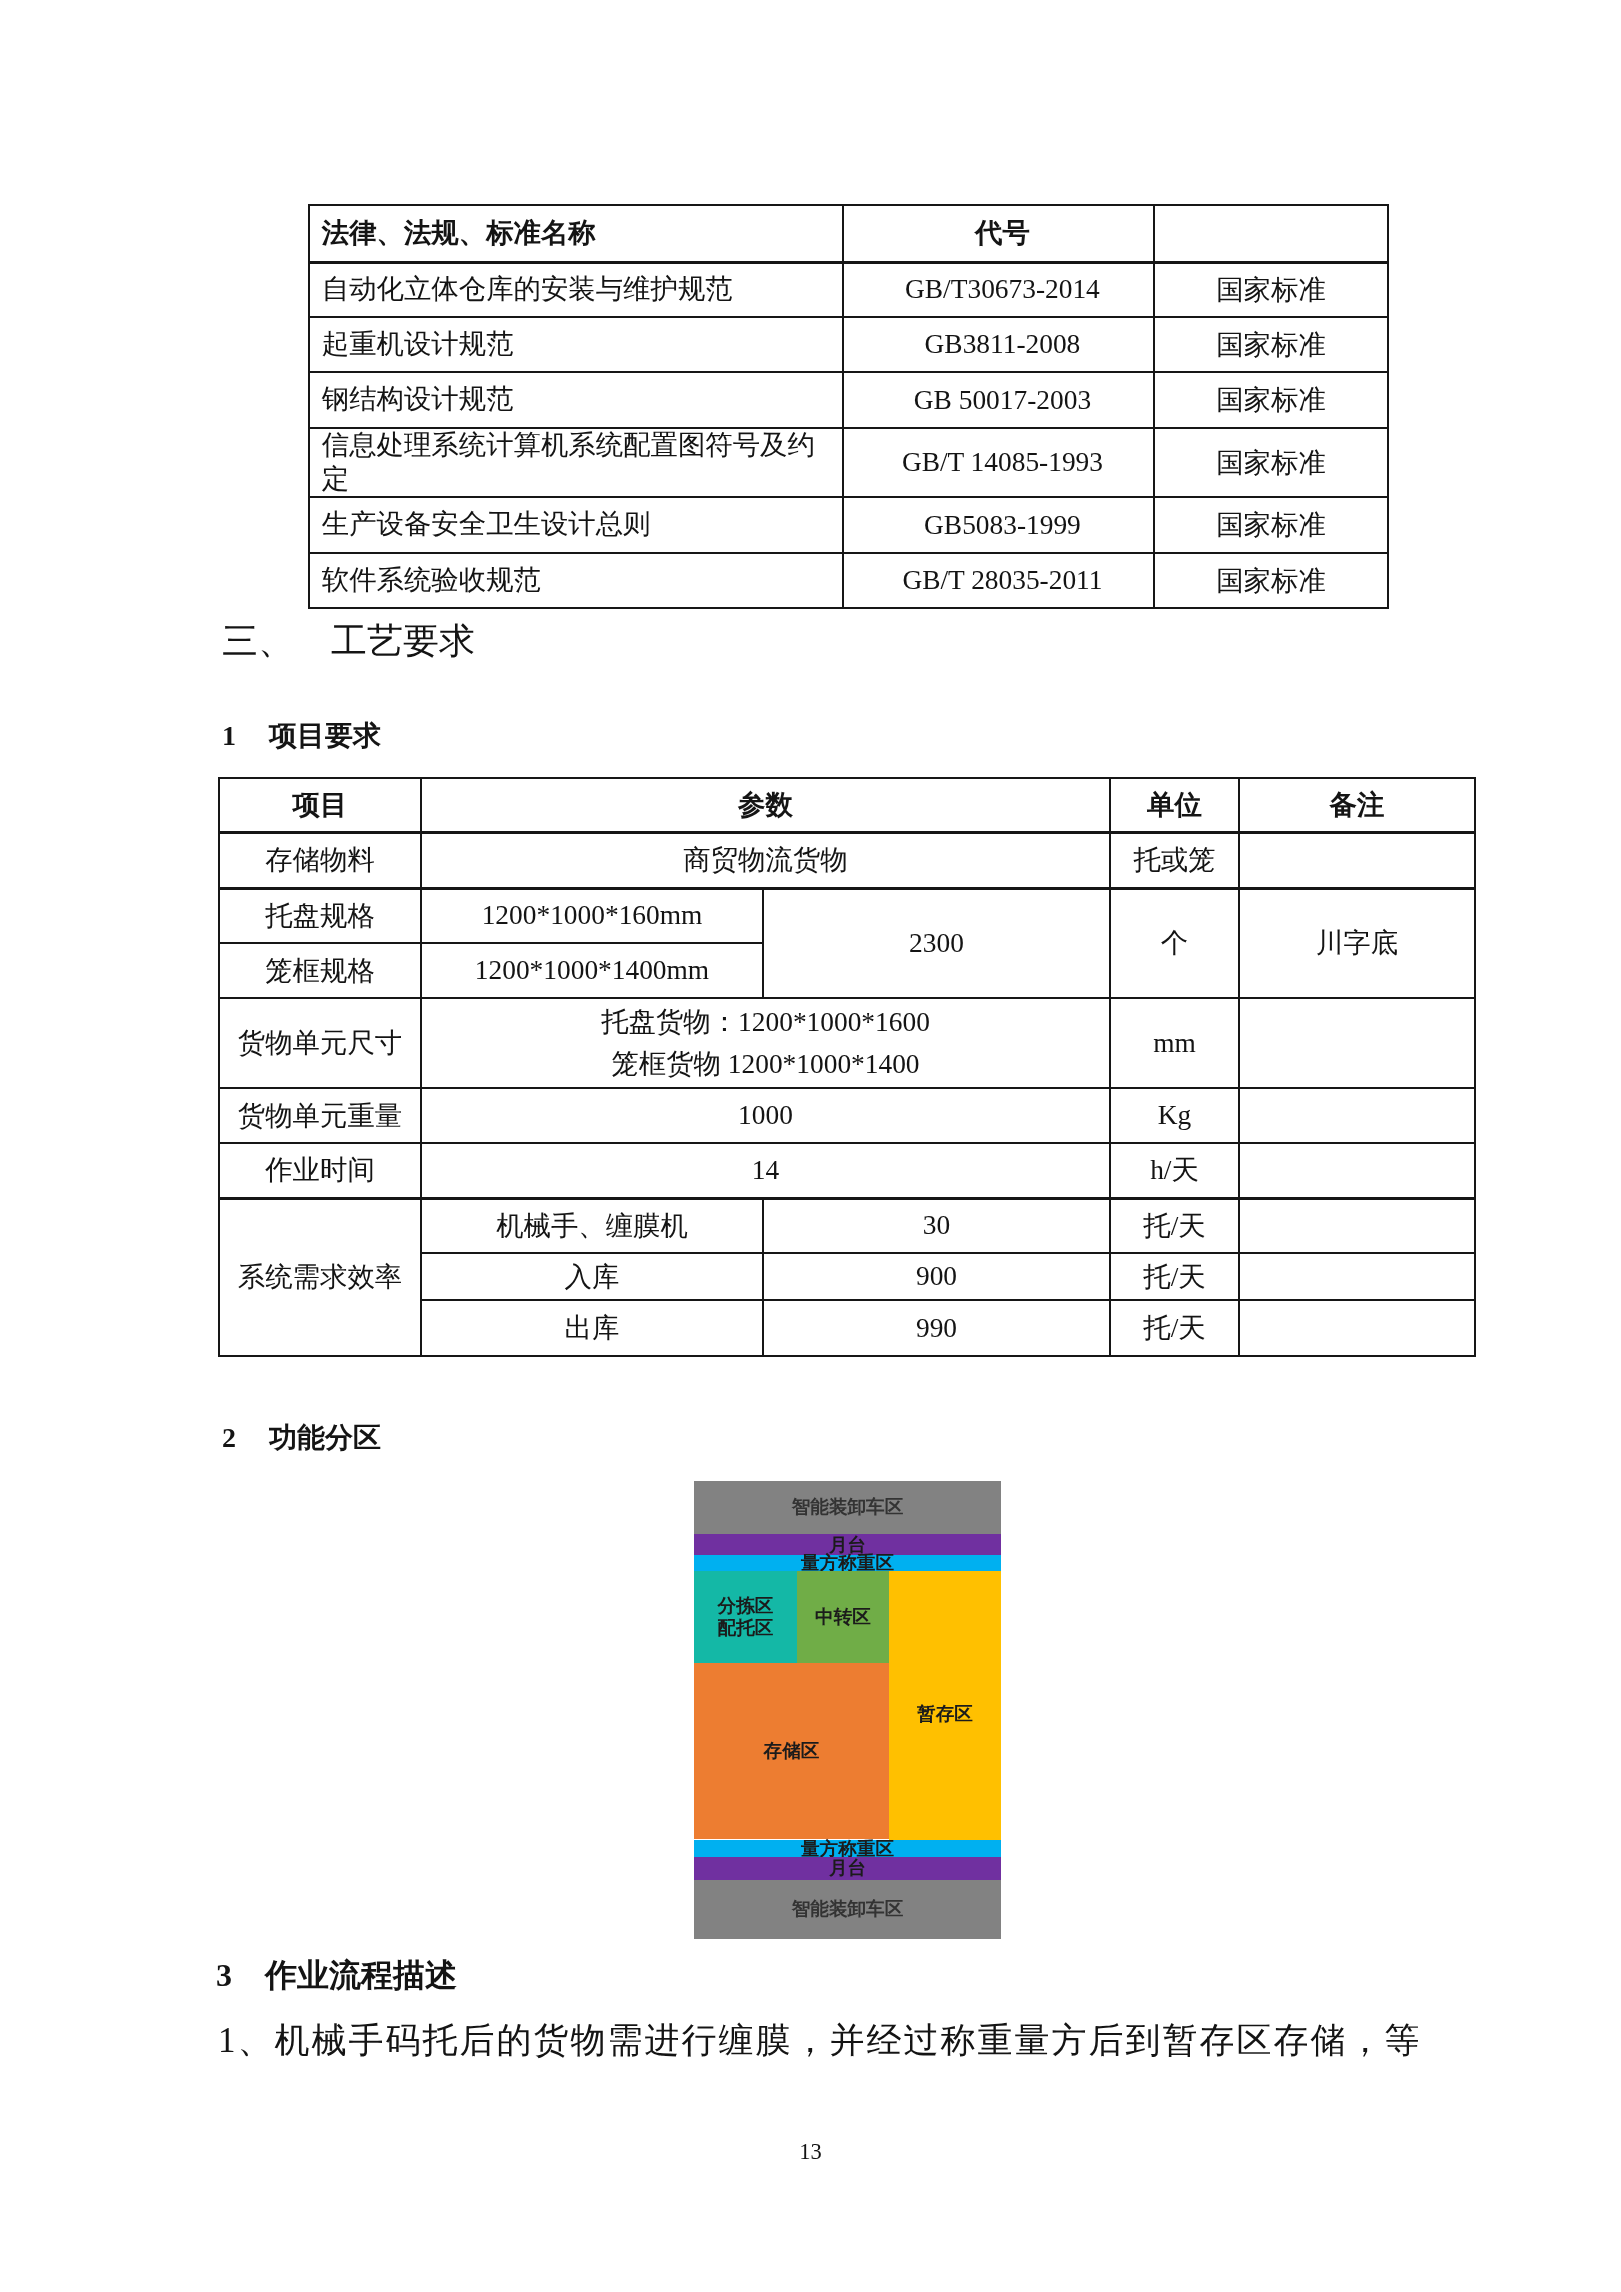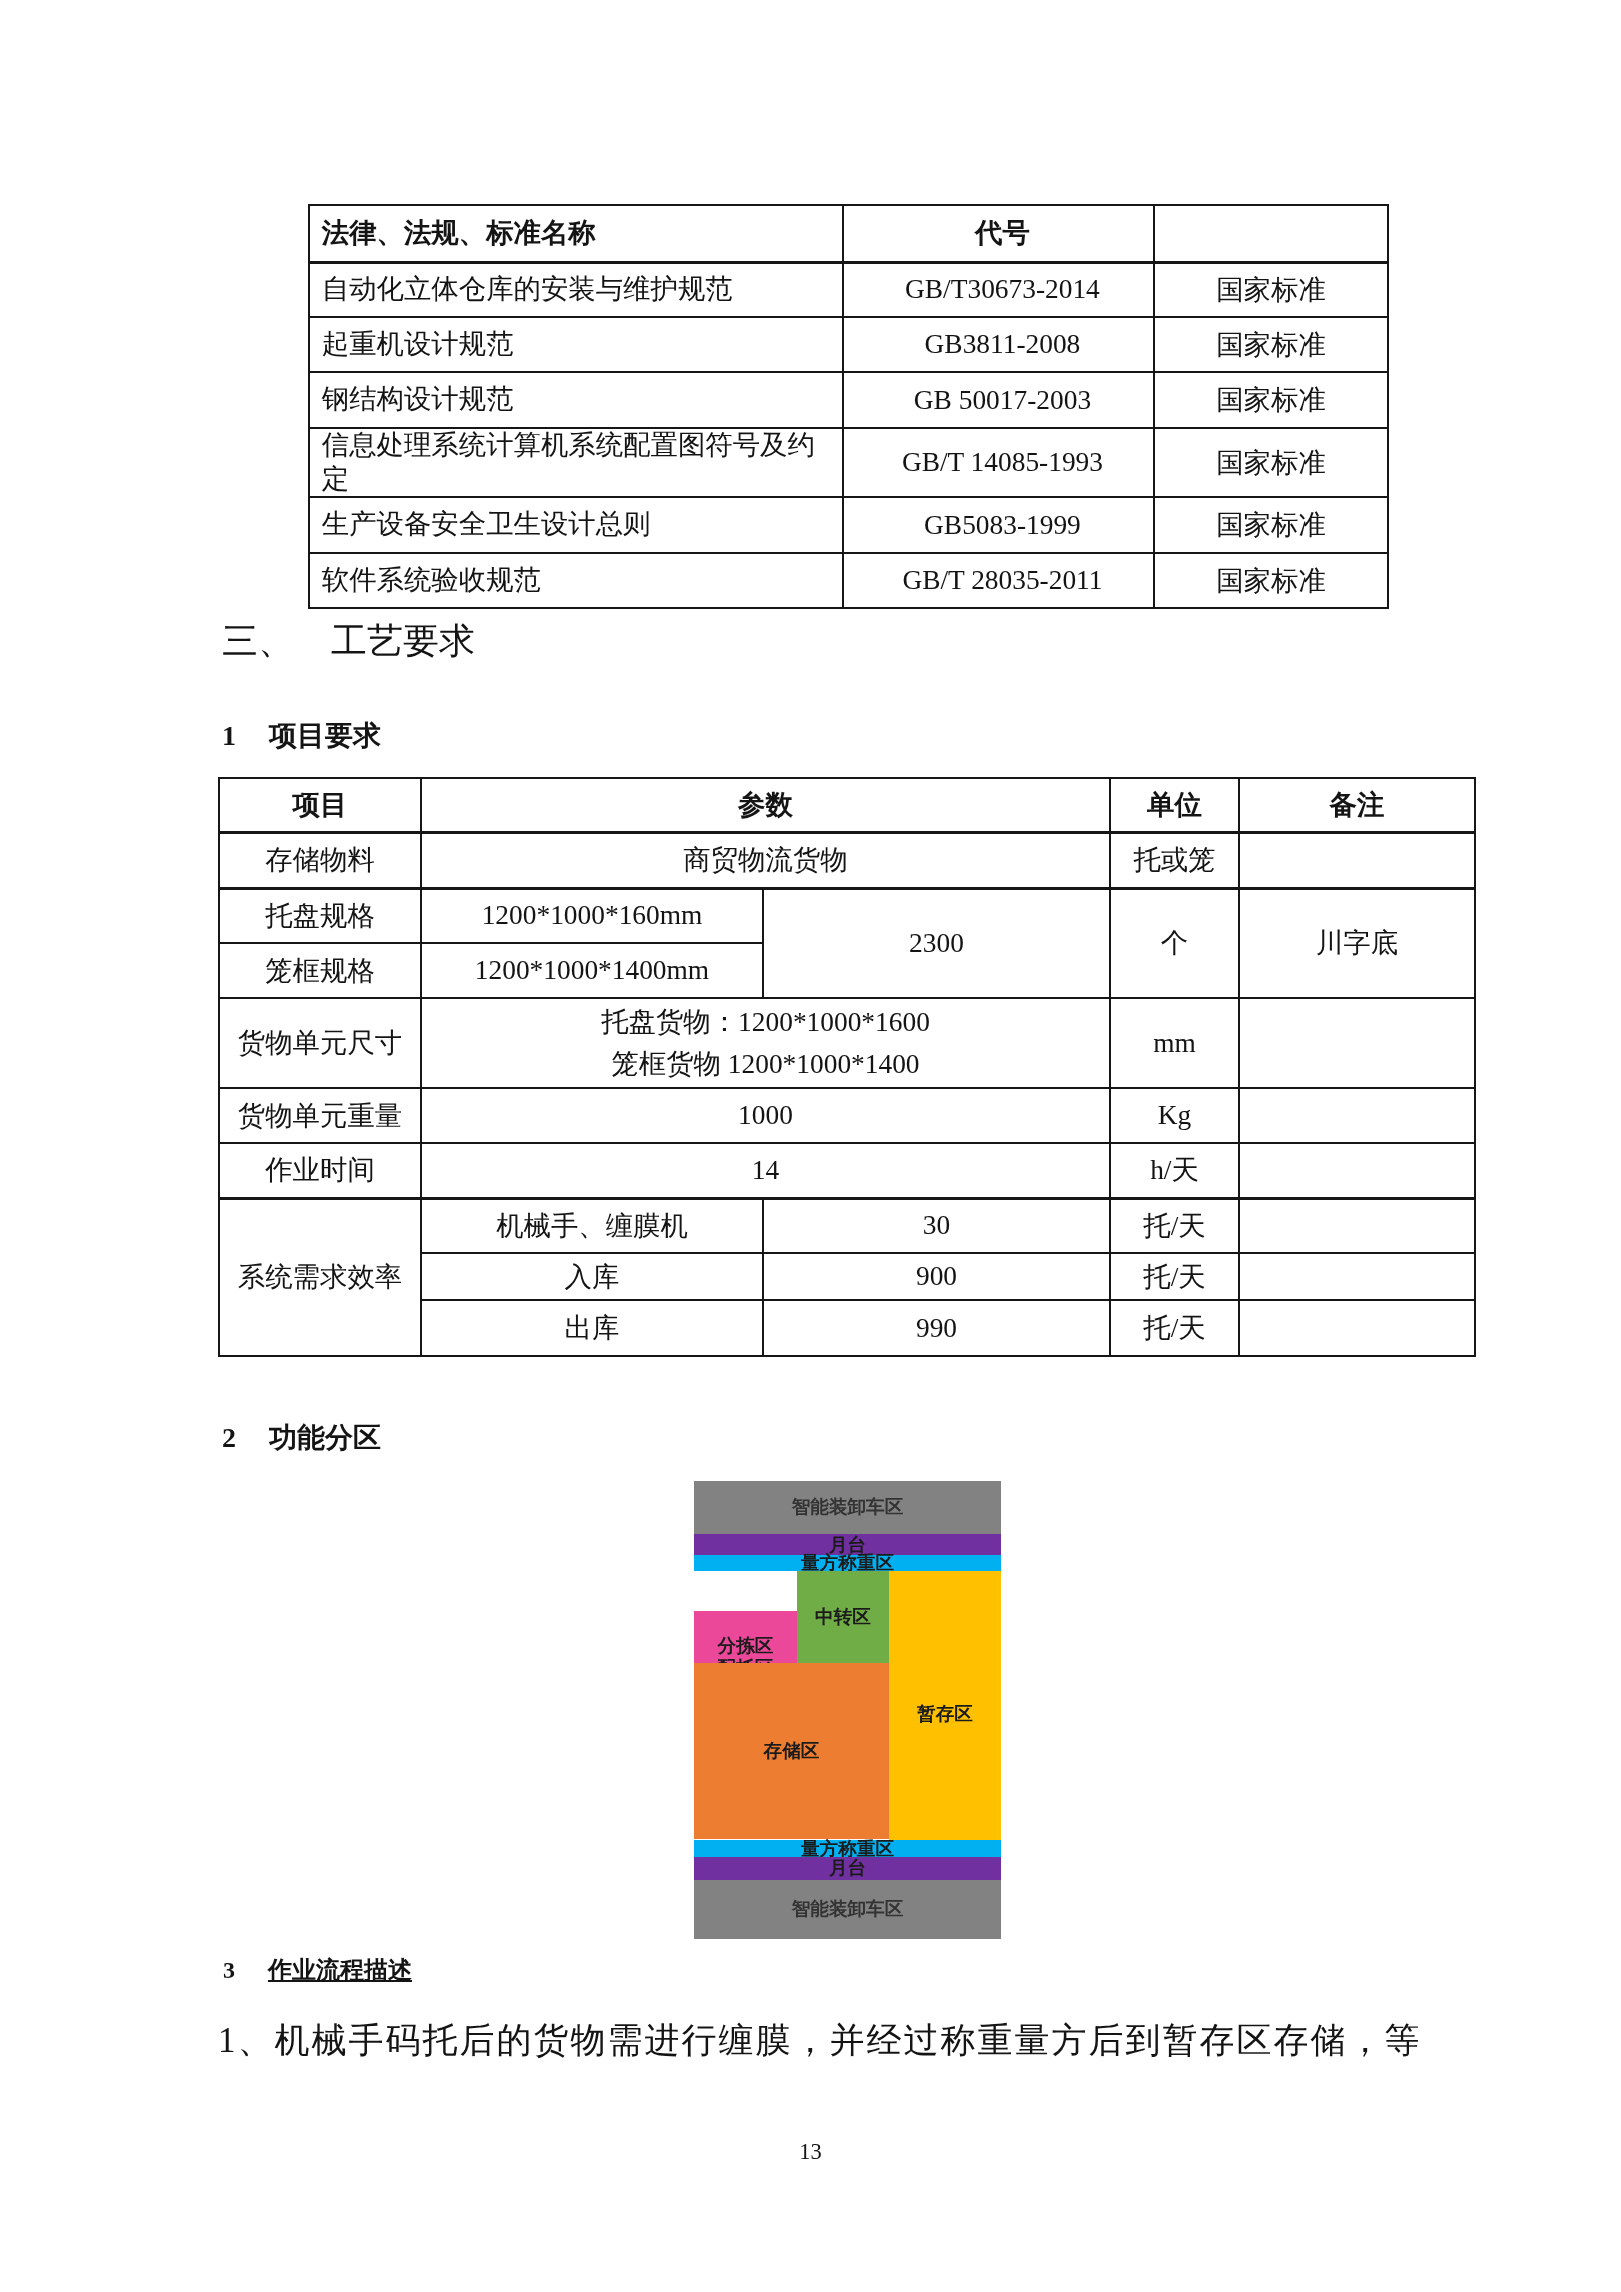--- a/index.html
+++ b/index.html
@@ -22,21 +22,21 @@
   .two-line{line-height:1.55;}
 
   
   .h-section{position:absolute;left:222px;top:617px;font-size:36px;font-weight:400;
              white-space:nowrap;}
   .h-section .num{display:inline-block;margin-right:37px;}
   .h-sub{position:absolute;font-size:28px;font-weight:bold;white-space:nowrap;}
   .h-sub .num{display:inline-block;margin-right:33px;font-weight:bold;}
   .sub1{left:222px;top:717px;}
   .sub2{left:222px;top:1419px;}
-  .sub3{left:223px;top:1954px;font-size:24px;text-decoration:underline;}
+  .sub3{left:216px;top:1954px;font-size:32px;}
   .flow-par{position:absolute;left:218px;top:2017px;width:1284px;font-size:35px;
             letter-spacing:2px;white-space:nowrap;}
   .page-num{position:absolute;left:0;right:0;top:2139px;text-align:center;font-size:22.5px;}
 
   
   .diagram{position:absolute;left:694px;top:1481px;width:307px;height:458px;
            font-family:"Liberation Sans","DejaVu Sans",sans-serif;}
   .zone{position:absolute;display:flex;align-items:center;justify-content:center;
         font-weight:700;font-size:18.6px;color:#1b1b1b;line-height:1.2;overflow:visible;}
   .z-top-unload{left:0;top:0;width:307px;height:53px;color:#333333;}
@@ -191,21 +191,21 @@
   <div class="diagram">
     <div class="zone z-top-unload" style="background-color: rgb(130, 130, 130);">
       <span>智能装卸车区</span>
     </div>
     <div class="zone z-top-dock" style="background-color: rgb(112, 48, 160);">
       <span>月台</span>
     </div>
     <div class="zone z-top-weigh" style="background-color: rgb(0, 176, 240);">
       <span>量方称重区</span>
     </div>
-    <div class="zone z-sorting" style="background-color: #ec4899; margin-top: 40px;">
+    <div class="zone z-sorting" style="background-color: #14b8a6;">
       <span><span>分拣区</span><br><span>配托区</span></span>
     </div>
     <div class="zone z-transfer" style="background-color: rgb(112, 173, 71);">
       <span>中转区</span>
     </div>
     <div class="zone z-storage" style="background-color: rgb(237, 125, 49);">
       <span>存储区</span>
     </div>
     <div class="zone z-buffer" style="background-color: rgb(255, 192, 0);">
       <span class="label">暂存区</span>

